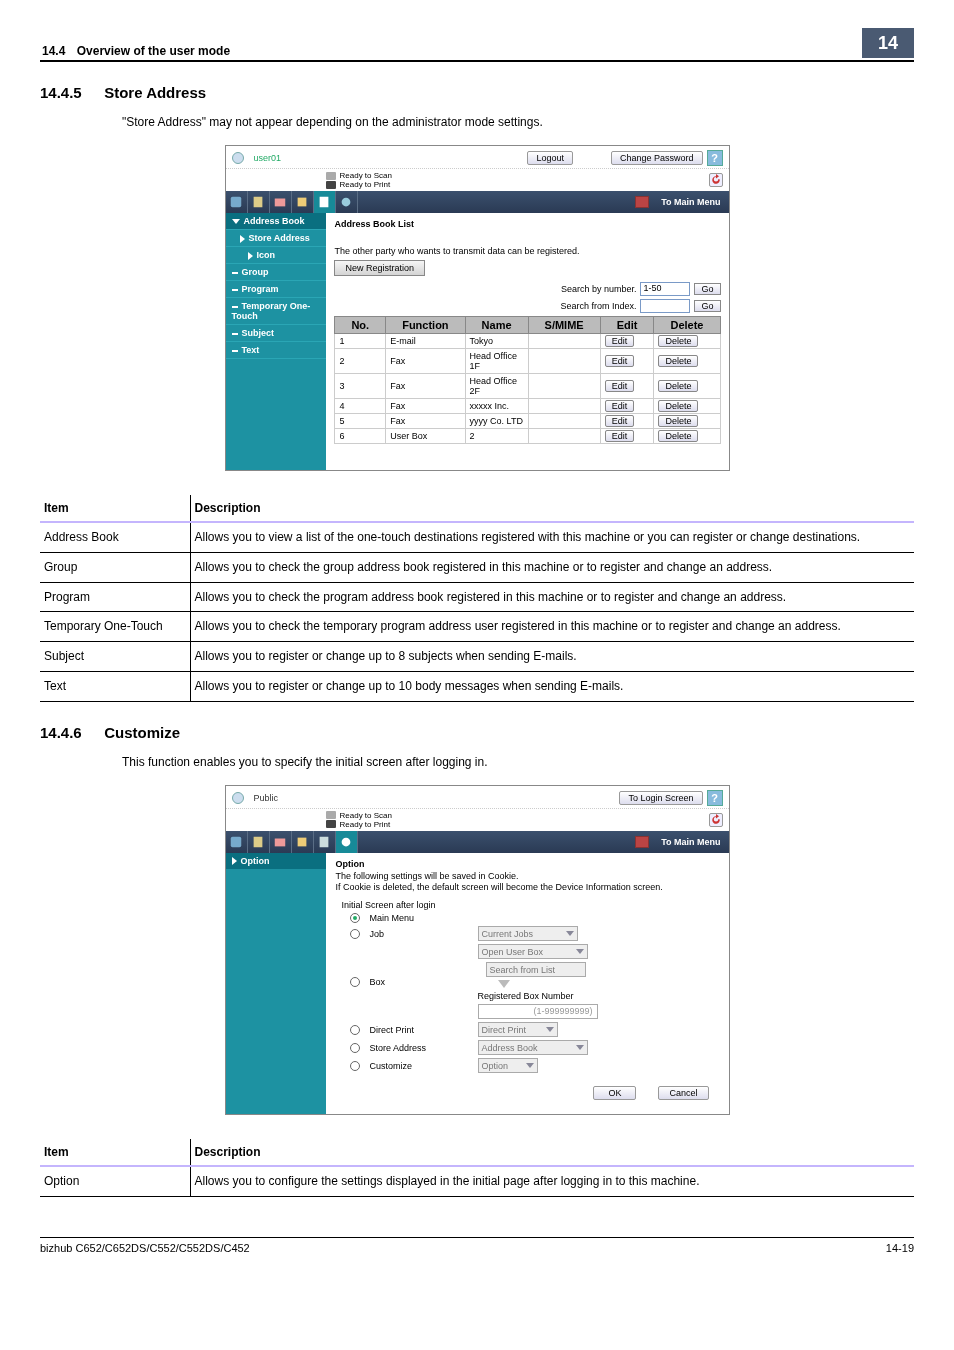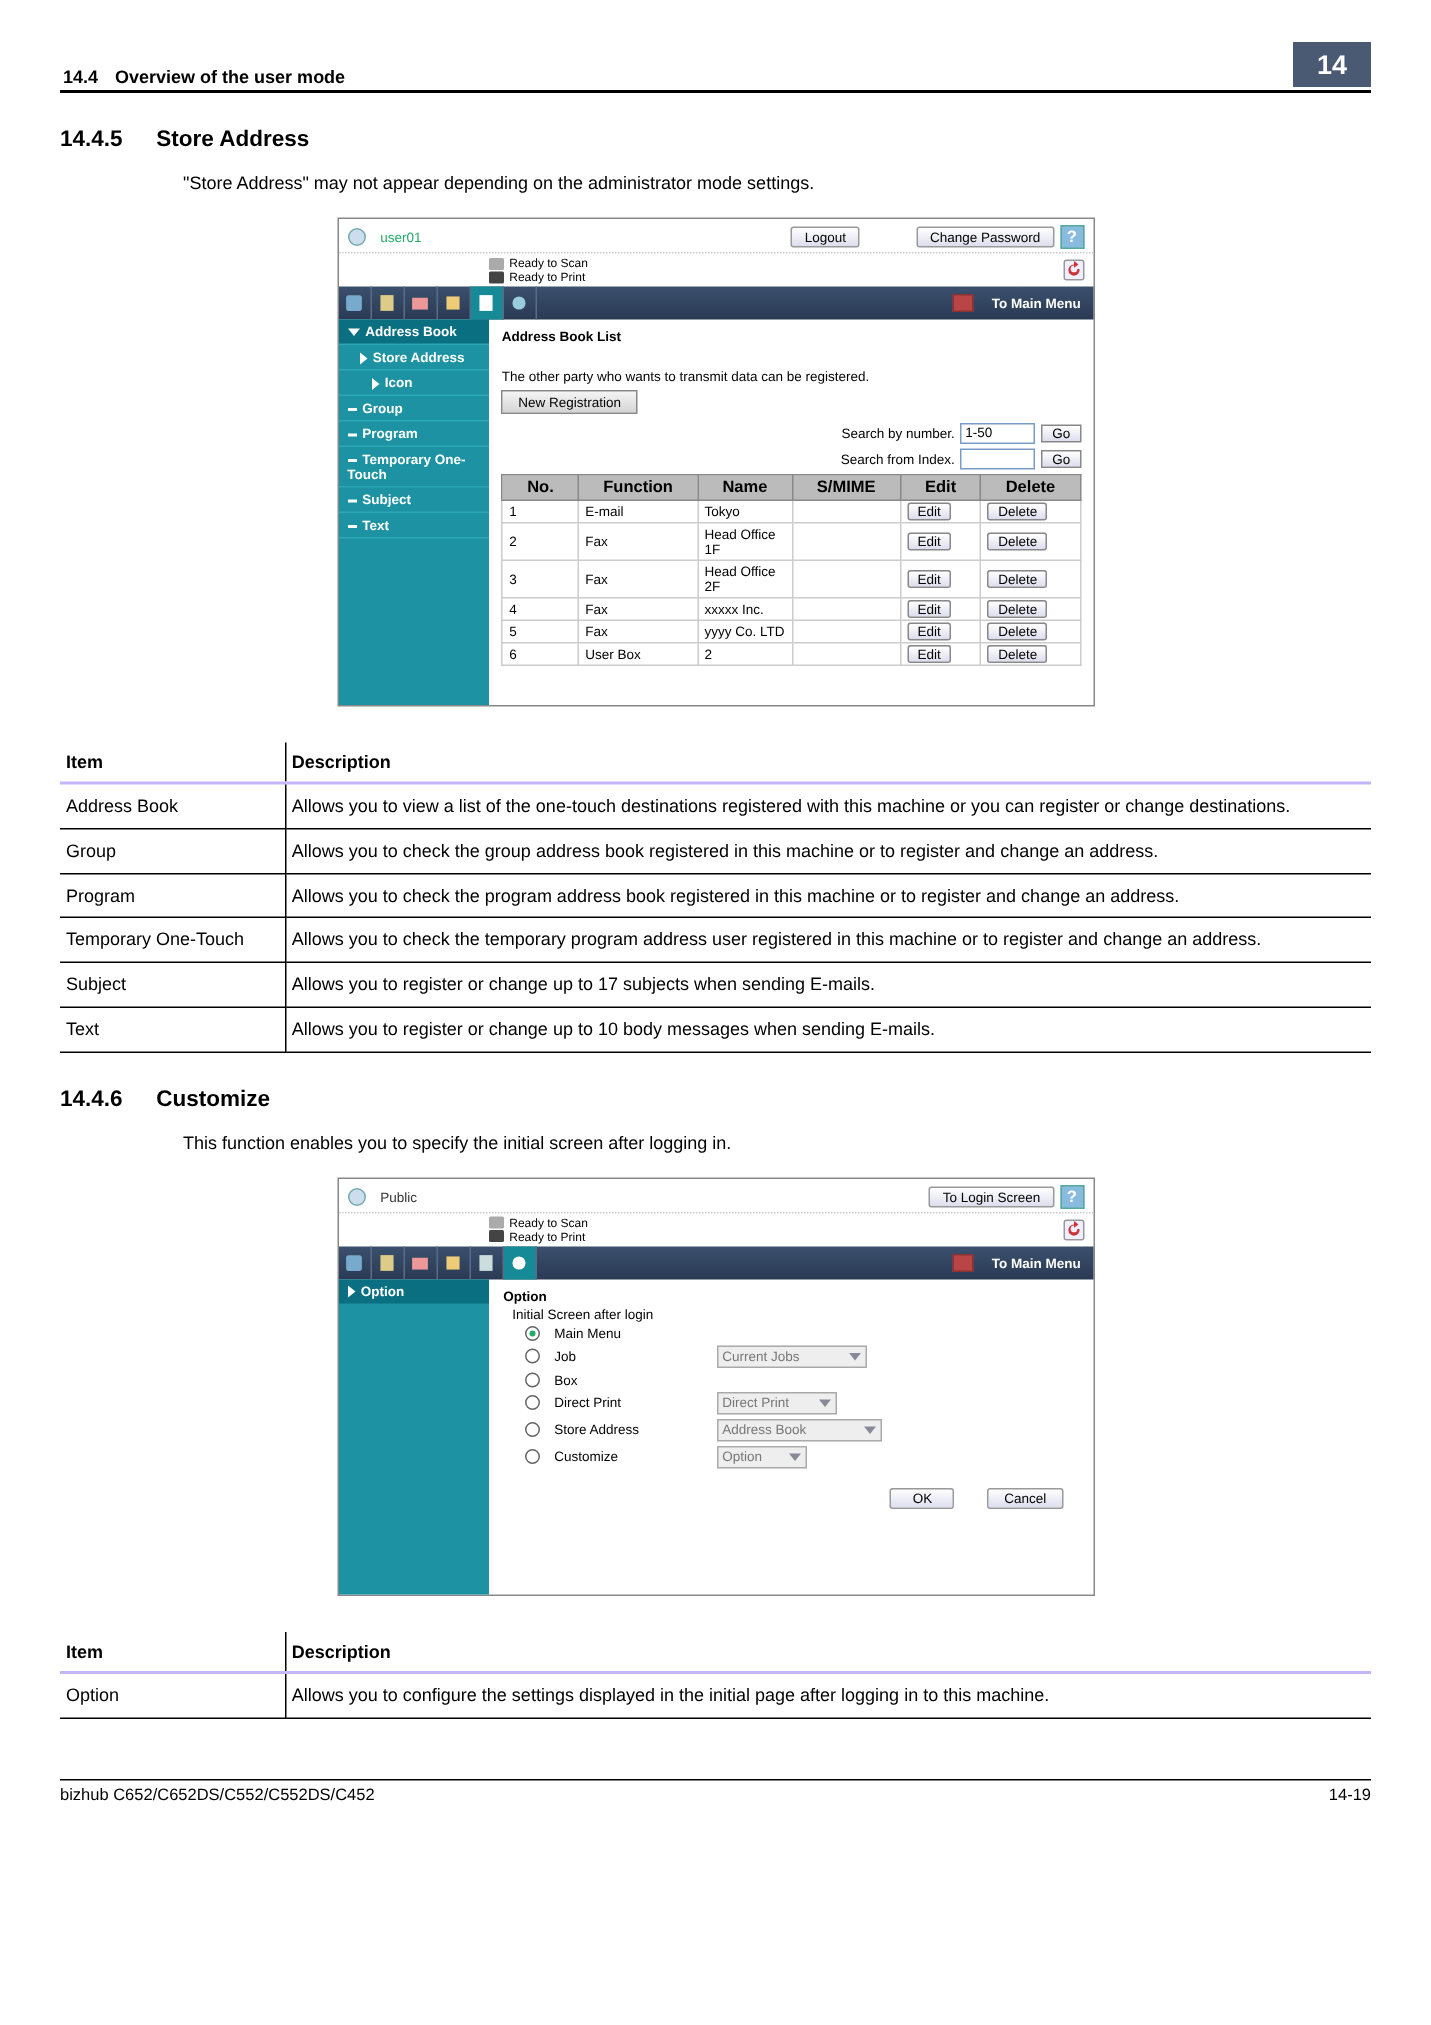--- a/index.html
+++ b/index.html
@@ -318,21 +318,21 @@
       <tr>
         <td class="col1">Program</td>
         <td>Allows you to check the program address book registered in this machine or to register and change an address.</td>
       </tr>
       <tr>
         <td class="col1">Temporary One-Touch</td>
         <td>Allows you to check the temporary program address user registered in this machine or to register and change an address.</td>
       </tr>
       <tr>
         <td class="col1">Subject</td>
-        <td>Allows you to register or change up to 17 subjects when sending E-mails.</td>
+        <td>Allows you to register or change up to 8 subjects when sending E-mails.</td>
       </tr>
       <tr>
         <td class="col1">Text</td>
         <td>Allows you to register or change up to 10 body messages when sending E-mails.</td>
       </tr>
     </tbody>
 </table>
 
 <div class="section-heading">
   <span class="sh-num">14.4.6</span>
@@ -398,36 +398,52 @@
         <span class="mm-ic"></span>
         <span>To Main Menu</span>
       </div>
     </div>
     <div class="ss2-body">
       <div class="ss2-side">
         <div class="opt"><span class="car-r2"></span><span>Option</span></div>
       </div>
       <div class="ss2-main">
         <div class="th">Option</div>
+        <div class="note">
+          <div>The following settings will be saved in Cookie.</div>
+          <div>If Cookie is deleted, the default screen will become the Device Information screen.</div>
+        </div>
         <div style="margin-left:6px">Initial Screen after login</div>
         <div class="fld">
             <span class="rad on"></span>
             <span class="lbl">Main Menu</span>
           </div>
         <div class="fld">
             <span class="rad"></span>
             <span class="lbl">Job</span>
             <div class="dd" style="width:100px">
               <span>Current Jobs</span>
               <span class="tri"></span>
             </div>
           </div>
         <div class="fld">
             <span class="rad"></span>
             <span class="lbl">Box</span>
+          <div class="stack">
+            <div class="dd" style="width:110px">
+                <span>Open User Box</span>
+                <span class="tri"></span>
+              </div>
+            <div class="dd" style="width:100px;margin-left:8px">
+                <span>Search from List</span>
+              </div>
+            <div class="arrow-down"></div>
+            <div>Registered Box Number</div>
+            <div class="numbox">(1-999999999)</div>
+          </div>
         </div>
         <div class="fld">
             <span class="rad"></span>
             <span class="lbl">Direct Print</span>
             <div class="dd" style="width:80px">
               <span>Direct Print</span>
               <span class="tri"></span>
             </div>
           </div>
         <div class="fld">

